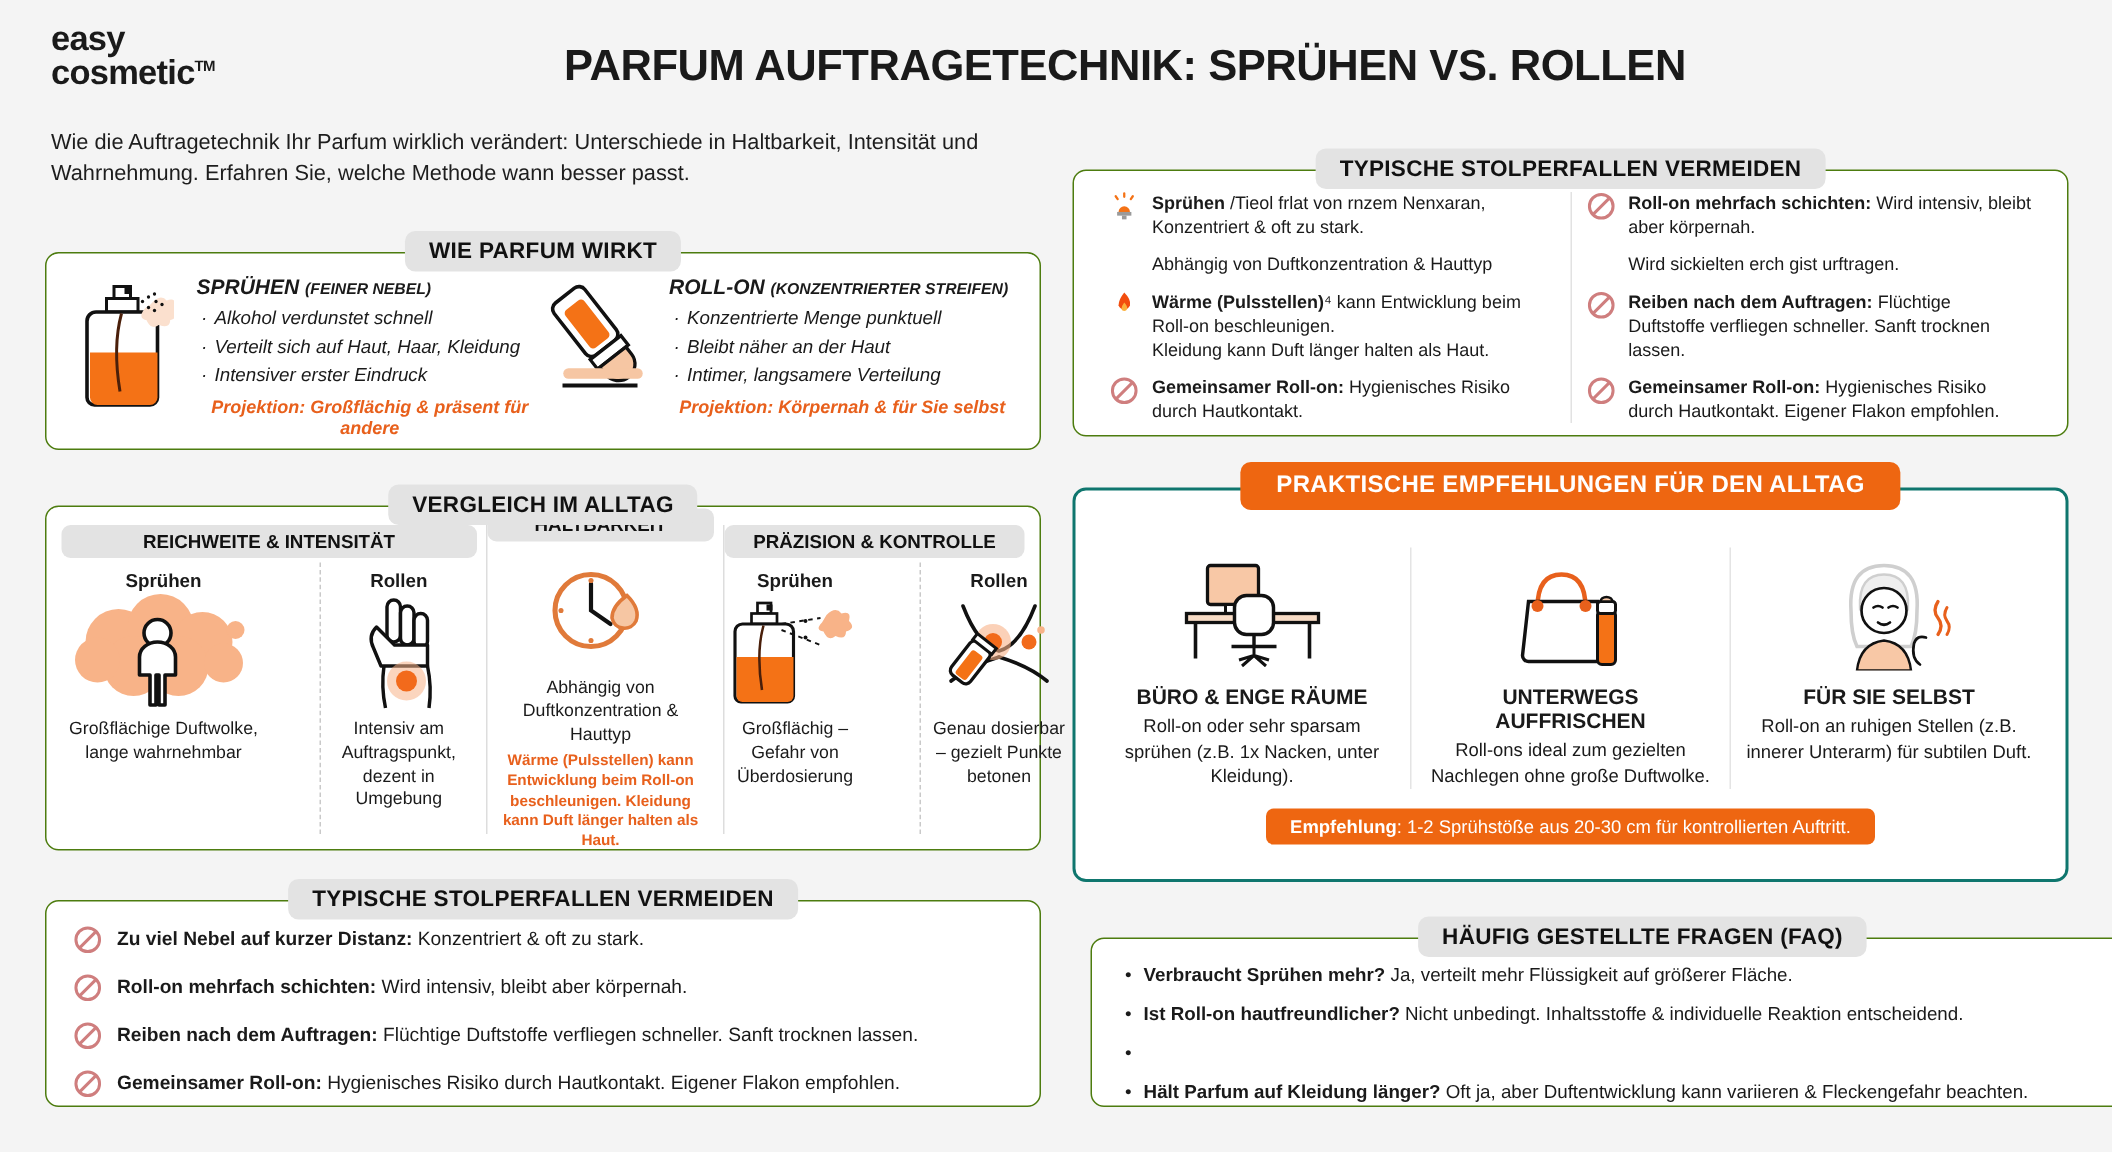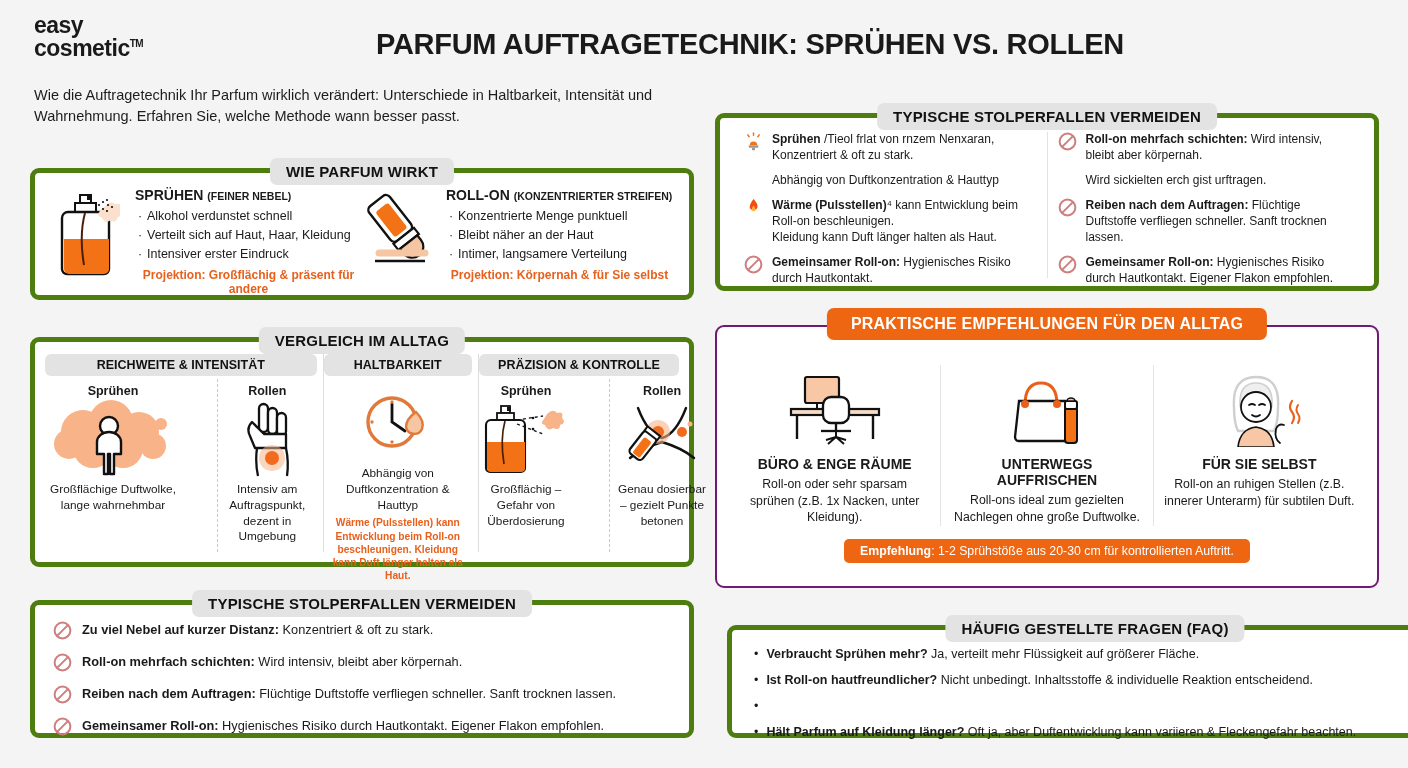--- a/index.html
+++ b/index.html
@@ -15,49 +15,49 @@
   
   .header{display:flex;align-items:flex-start;padding:14px 0 0 0;}
   .logo{width:200px;padding-left:34px;box-sizing:border-box;line-height:1.02;}
   .logo .l1{font-size:23px;font-weight:bold;letter-spacing:-0.5px;}
   .logo .l2{font-size:23px;font-weight:bold;letter-spacing:-0.5px;}
   .logo sup{font-size:10px;vertical-align:super;font-weight:bold;}
   .title{flex:1;text-align:center;font-size:29px;font-weight:bold;letter-spacing:-0.3px;padding-top:14px;padding-right:108px;}
   .subtitle{position:absolute;left:34px;top:85px;width:660px;font-size:14.5px;line-height:1.45;color:#1d1d1d;}
 
   
-  .panel{position:absolute;background:#fff;border:5px solid #4d7c0f;border-radius:9px;box-sizing:border-box;}
-  .panel.accent{border:2px solid #701a75;}
+  .panel{position:absolute;background:#fff;border:1px solid #4d7c0f;border-radius:9px;box-sizing:border-box;}
+  .panel.accent{border:2px solid #0f766e;}
   .badge{
     position:absolute;top:-15px;left:50%;transform:translateX(-50%);
     background:#e3e3e3;border-radius:7px;padding:5px 16px;
     font-size:15px;font-weight:bold;letter-spacing:0.2px;white-space:nowrap;color:#111;
   }
   .badge.orange{background:#ee6611;color:#fff;font-size:16px;padding:7px 24px;border-radius:7px;}
   .subbadge{
     background:#e3e3e3;border-radius:6px;padding:4px 10px;
     font-size:12.5px;font-weight:bold;text-align:center;color:#111;white-space:nowrap;
   }
 
   
   #p-how{left:30px;top:168px;width:664px;height:132px;}
-  .how-row{display:flex;height:100%;padding:14px 16px 10px 16px;box-sizing:border-box;}
+  .how-row{display:flex;height:100%;padding:14px 16px 10px 16px;box-sizing:border-box;font-style:italic;}
   .how-col{flex:1;display:flex;gap:8px;}
   .how-ic{width:76px;flex:0 0 76px;display:flex;align-items:flex-start;justify-content:center;padding-top:4px;}
   .how-tx{flex:1;}
   .how-h{font-size:14px;font-weight:bold;margin-bottom:4px;}
   .how-h .small{font-size:10.5px;font-weight:bold;}
   .how-li{font-size:12.5px;line-height:1.52;padding-left:3px;}
   .how-li span.b{display:inline-block;width:9px;}
   .how-proj{font-size:12px;font-weight:bold;color:#e8601c;margin-top:4px;text-align:center;}
 
   
   #p-cmp{left:30px;top:337px;width:664px;height:230px;}
   .cmp-wrap{display:flex;height:100%;padding:12px 10px 10px 10px;box-sizing:border-box;gap:6px;}
-  .cmp-group{display:flex;flex-direction:column;}
+  .cmp-group{display:flex;flex-direction:column;justify-content:center;}
   .cmp-group.g1{width:278px;}
   .cmp-group.g2{width:152px;}
   .cmp-group.g3{width:200px;}
   .cmp-cols{display:flex;flex:1;}
   .cmp-cell{flex:1;display:flex;flex-direction:column;align-items:center;padding:5px 4px 0 4px;box-sizing:border-box;}
   .cmp-cell.div{border-left:1px dashed #c9c9c9;margin-left:36px;}
   .cmp-grpdiv{border-left:1px solid #dddddd;}
   .cmp-lbl{font-size:12.5px;font-weight:bold;margin-bottom:2px;}
   .cmp-art{height:78px;display:flex;align-items:center;justify-content:center;}
   .cmp-txt{font-size:11.8px;line-height:1.34;text-align:center;margin-top:4px;}

